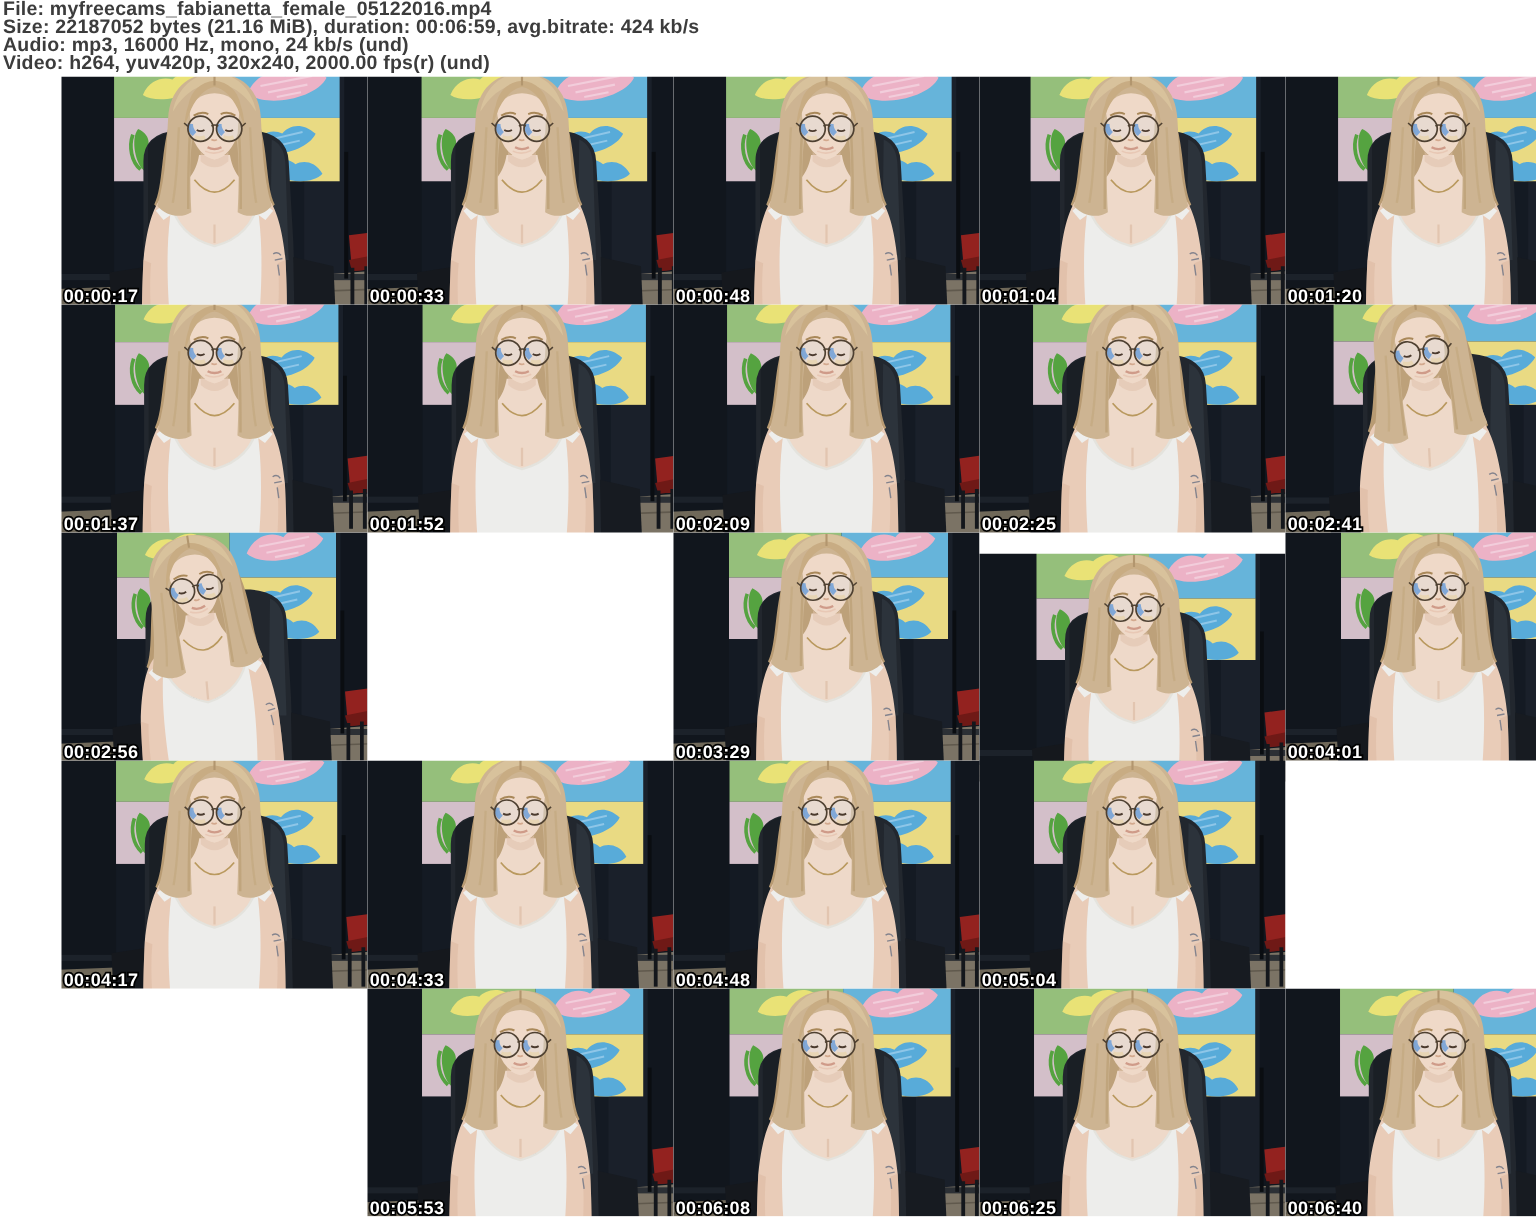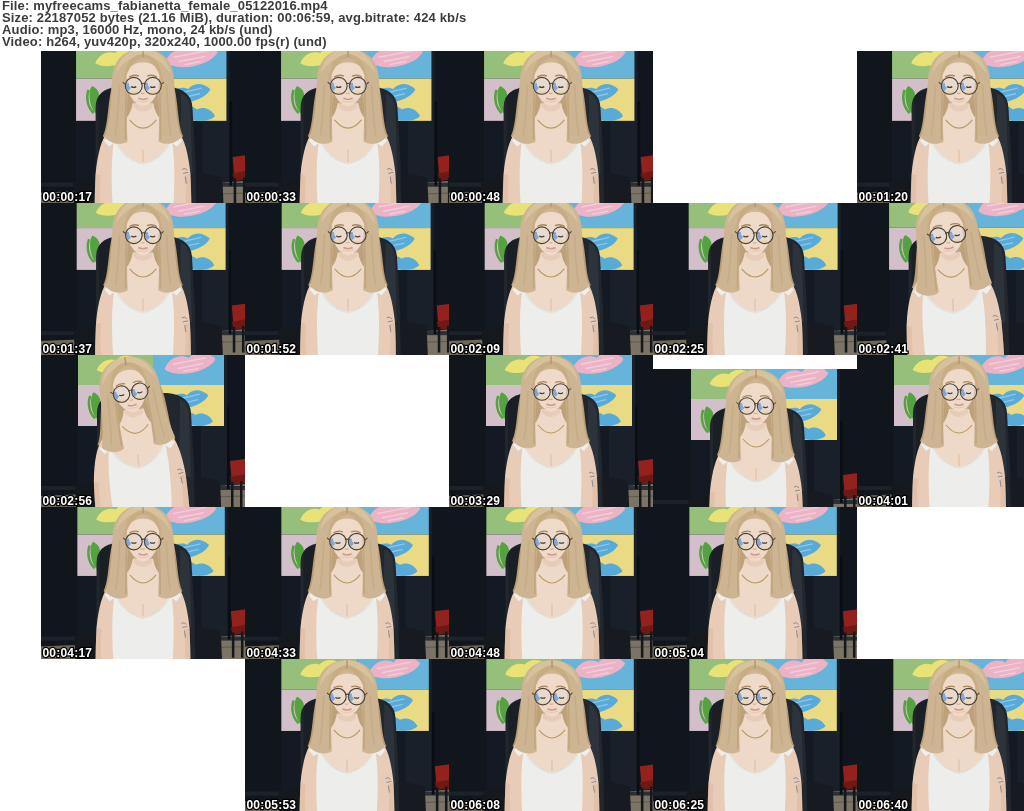--- a/index.html
+++ b/index.html
@@ -10,21 +10,21 @@
 .th{display:block;width:204px;height:152px;}
 .sc{filter:blur(0.45px);}
 .ts{font-family:"Liberation Sans",sans-serif;font-weight:bold;font-size:12px;
  fill:#fff;stroke:#000;stroke-width:2.4px;paint-order:stroke;letter-spacing:0.2px;filter:blur(0.15px);}
 </style></head>
 <body>
 <div id="page">
 <div id="hdr">File: myfreecams_fabianetta_female_05122016.mp4
 Size: 22187052 bytes (21.16 MiB), duration: 00:06:59, avg.bitrate: 424 kb/s
 Audio: mp3, 16000 Hz, mono, 24 kb/s (und)
-Video: h264, yuv420p, 320x240, 1000.00 fps(r) (und)</div>
+Video: h264, yuv420p, 320x240, 2000.00 fps(r) (und)</div>
 <svg width="0" height="0" style="position:absolute">
       <defs>
 
 <g id="bg">
  <rect x="-30" y="-30" width="264" height="212" fill="#141a23"></rect>
  <rect x="-30" y="-30" width="67" height="212" fill="#11161d"></rect>
  <rect x="160" y="-30" width="30" height="212" fill="#1a202a"></rect>
  <rect x="186" y="-30" width="78" height="212" fill="#11161e"></rect>
 
  <g>
@@ -180,20 +180,34 @@
           <g>
             <use href="#body"></use>
             <g>
               <use href="#head"></use>
             </g>
           </g>
         </g>
         <text class="ts" x="1.5" y="150">00:00:48</text>
       </svg>
     </div>
+<div class="cell" style="left:614px;top:51px">
+      <svg class="th" viewBox="0 0 204 152" preserveAspectRatio="none">
+        <g class="sc" transform="translate(-4.06,-3.28) scale(1.03)">
+          <use href="#bg"></use>
+          <g>
+            <use href="#body"></use>
+            <g>
+              <use href="#head"></use>
+            </g>
+          </g>
+        </g>
+        <text class="ts" x="1.5" y="150">00:01:04</text>
+      </svg>
+    </div>
 <div class="cell" style="left:818px;top:51px">
       <svg class="th" viewBox="0 0 204 152" preserveAspectRatio="none">
         <g class="sc" transform="translate(-3.06,-3.28) scale(1.03)">
           <use href="#bg"></use>
           <g>
             <use href="#body"></use>
             <g>
               <use href="#head"></use>
             </g>
           </g>

